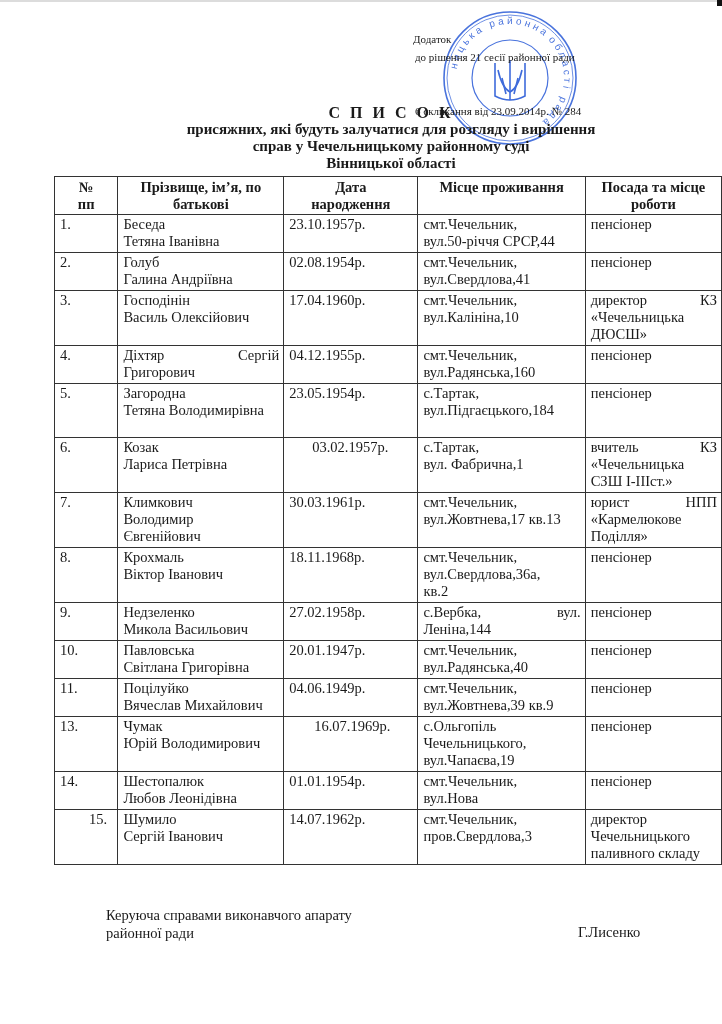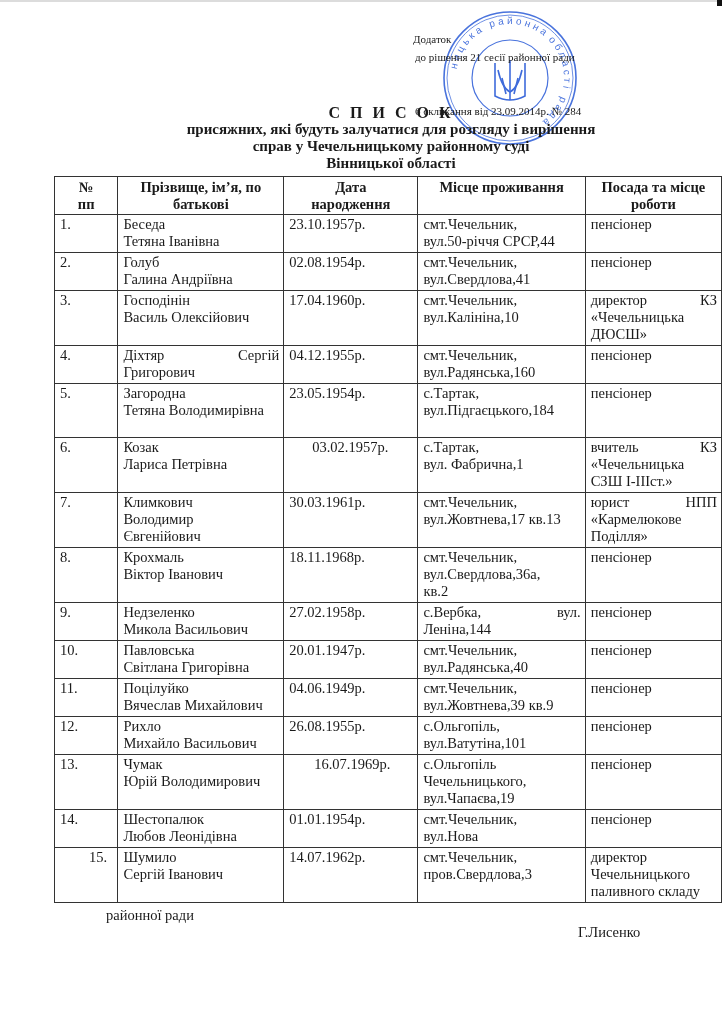--- a/index.html
+++ b/index.html
@@ -284,35 +284,20 @@
         <td class="c2">04.06.1949р.</td>
         <td class="c3">
           <div>смт.Чечельник,</div>
           <div>вул.Жовтнева,39 кв.9</div>
         </td>
         <td class="c4">
           <div>пенсіонер</div>
         </td>
       </tr>
       <tr>
-        <td class="c0">12.</td>
-        <td class="c1">
-          <div>Рихло</div>
-          <div>Михайло Васильович</div>
-        </td>
-        <td class="c2">26.08.1955р.</td>
-        <td class="c3">
-          <div>с.Ольгопіль,</div>
-          <div>вул.Ватутіна,101</div>
-        </td>
-        <td class="c4">
-          <div>пенсіонер</div>
-        </td>
-      </tr>
-      <tr>
         <td class="c0" style="height: 50px;">13.</td>
         <td class="c1" style="height: 50px;">
           <div>Чумак</div>
           <div>Юрій Володимирович</div>
         </td>
         <td class="c2" style="height: 50px; padding-left: 30px;">16.07.1969р.</td>
         <td class="c3" style="height: 50px;">
           <div>с.Ольгопіль</div>
           <div>Чечельницького,</div>
           <div>вул.Чапаєва,19</div>
@@ -350,15 +335,16 @@
         <td class="c4" style="height: 50px;">
           <div>директор</div>
           <div>Чечельницького</div>
           <div>паливного складу</div>
         </td>
       </tr>
     </tbody>
 </table>
 
 <div class="footer">
+  <div>Керуюча справами виконавчого апарату</div>
   <div>районної ради</div>
 </div>
 <div class="sign">Г.Лисенко</div>
 
 </body></html>

